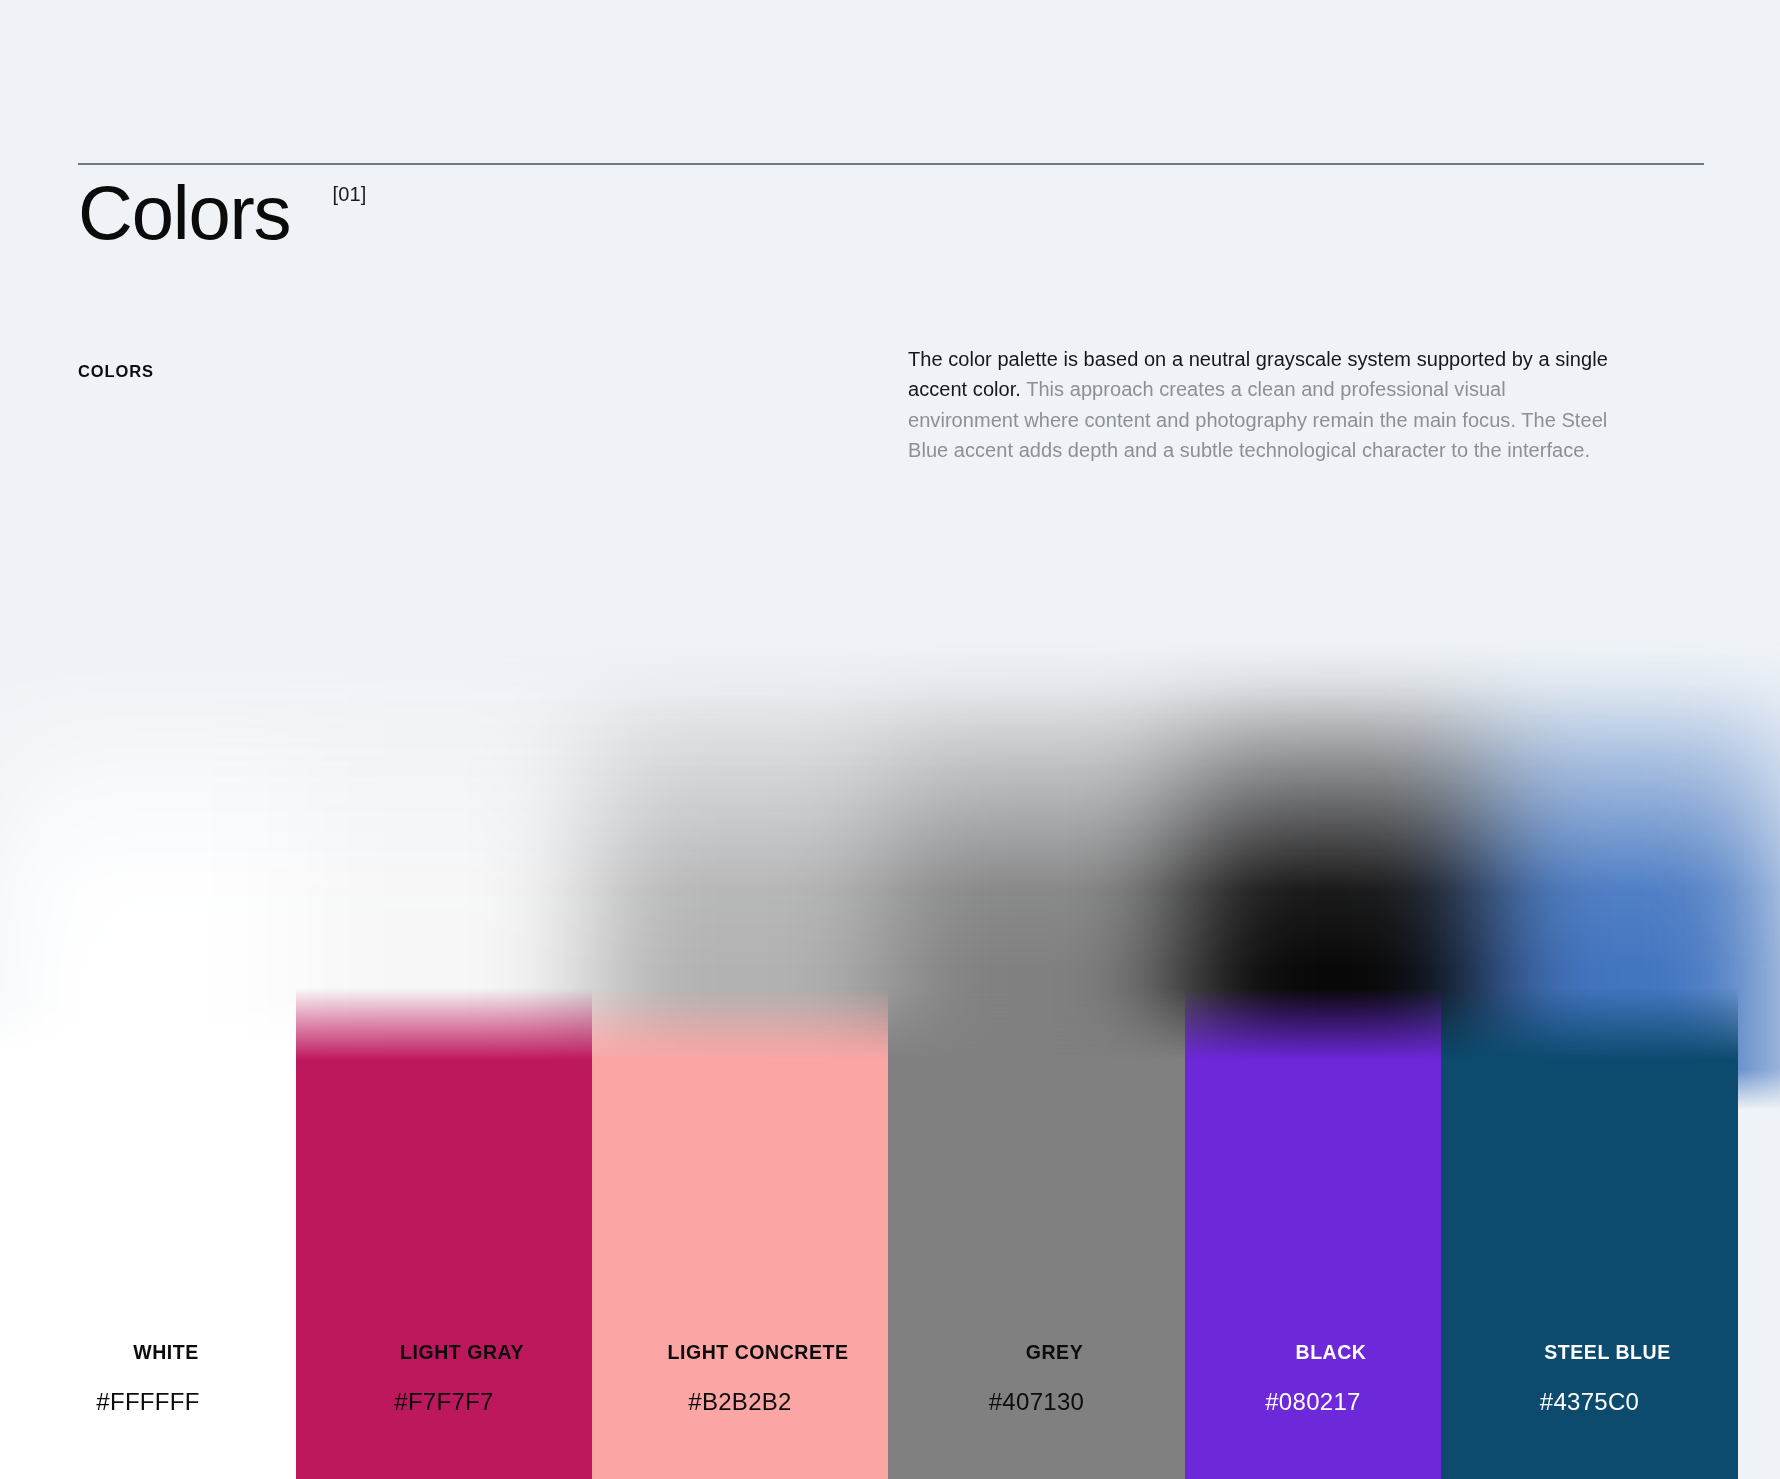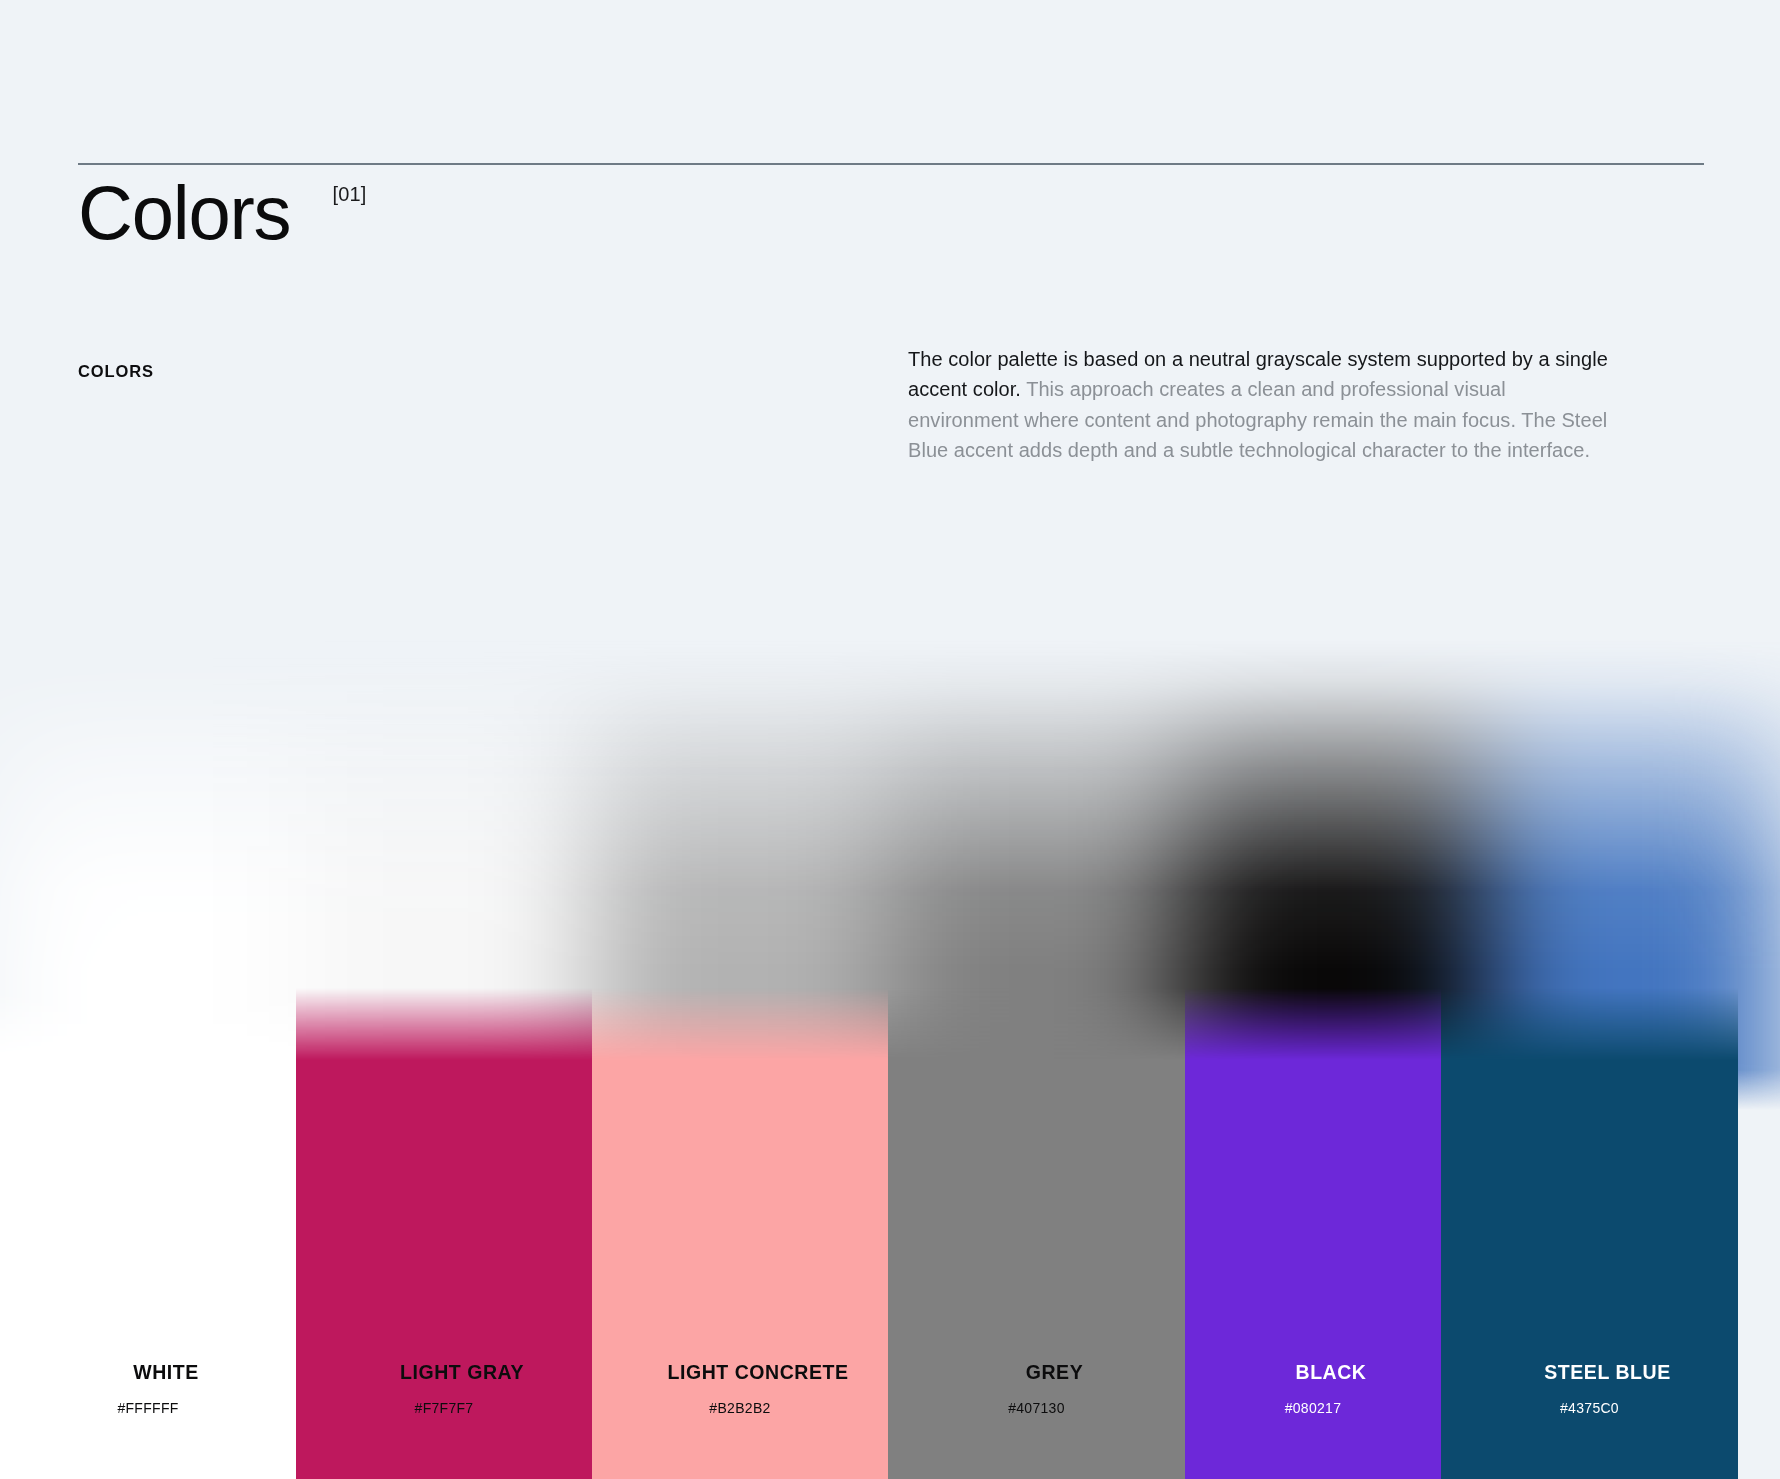--- a/index.html
+++ b/index.html
@@ -94,24 +94,24 @@
     width: 100%;
   }
   .swatch-name {
     font-size: 19.5px;
     font-weight: bold;
     letter-spacing: 0.55px;
     line-height: 1.2;
     padding-left: 36px;
   }
   .swatch-hex {
-    font-size: 14px;
+    font-size: 24px;
     font-weight: 400;
     letter-spacing: 0.3px;
-    margin-top: 16px;
+    margin-top: 24px;
     line-height: 1.2;
   }
 
   
   .header {
     position: absolute;
     left: 78px;
     top: 163px;
     width: 1626px;
     z-index: 3;

